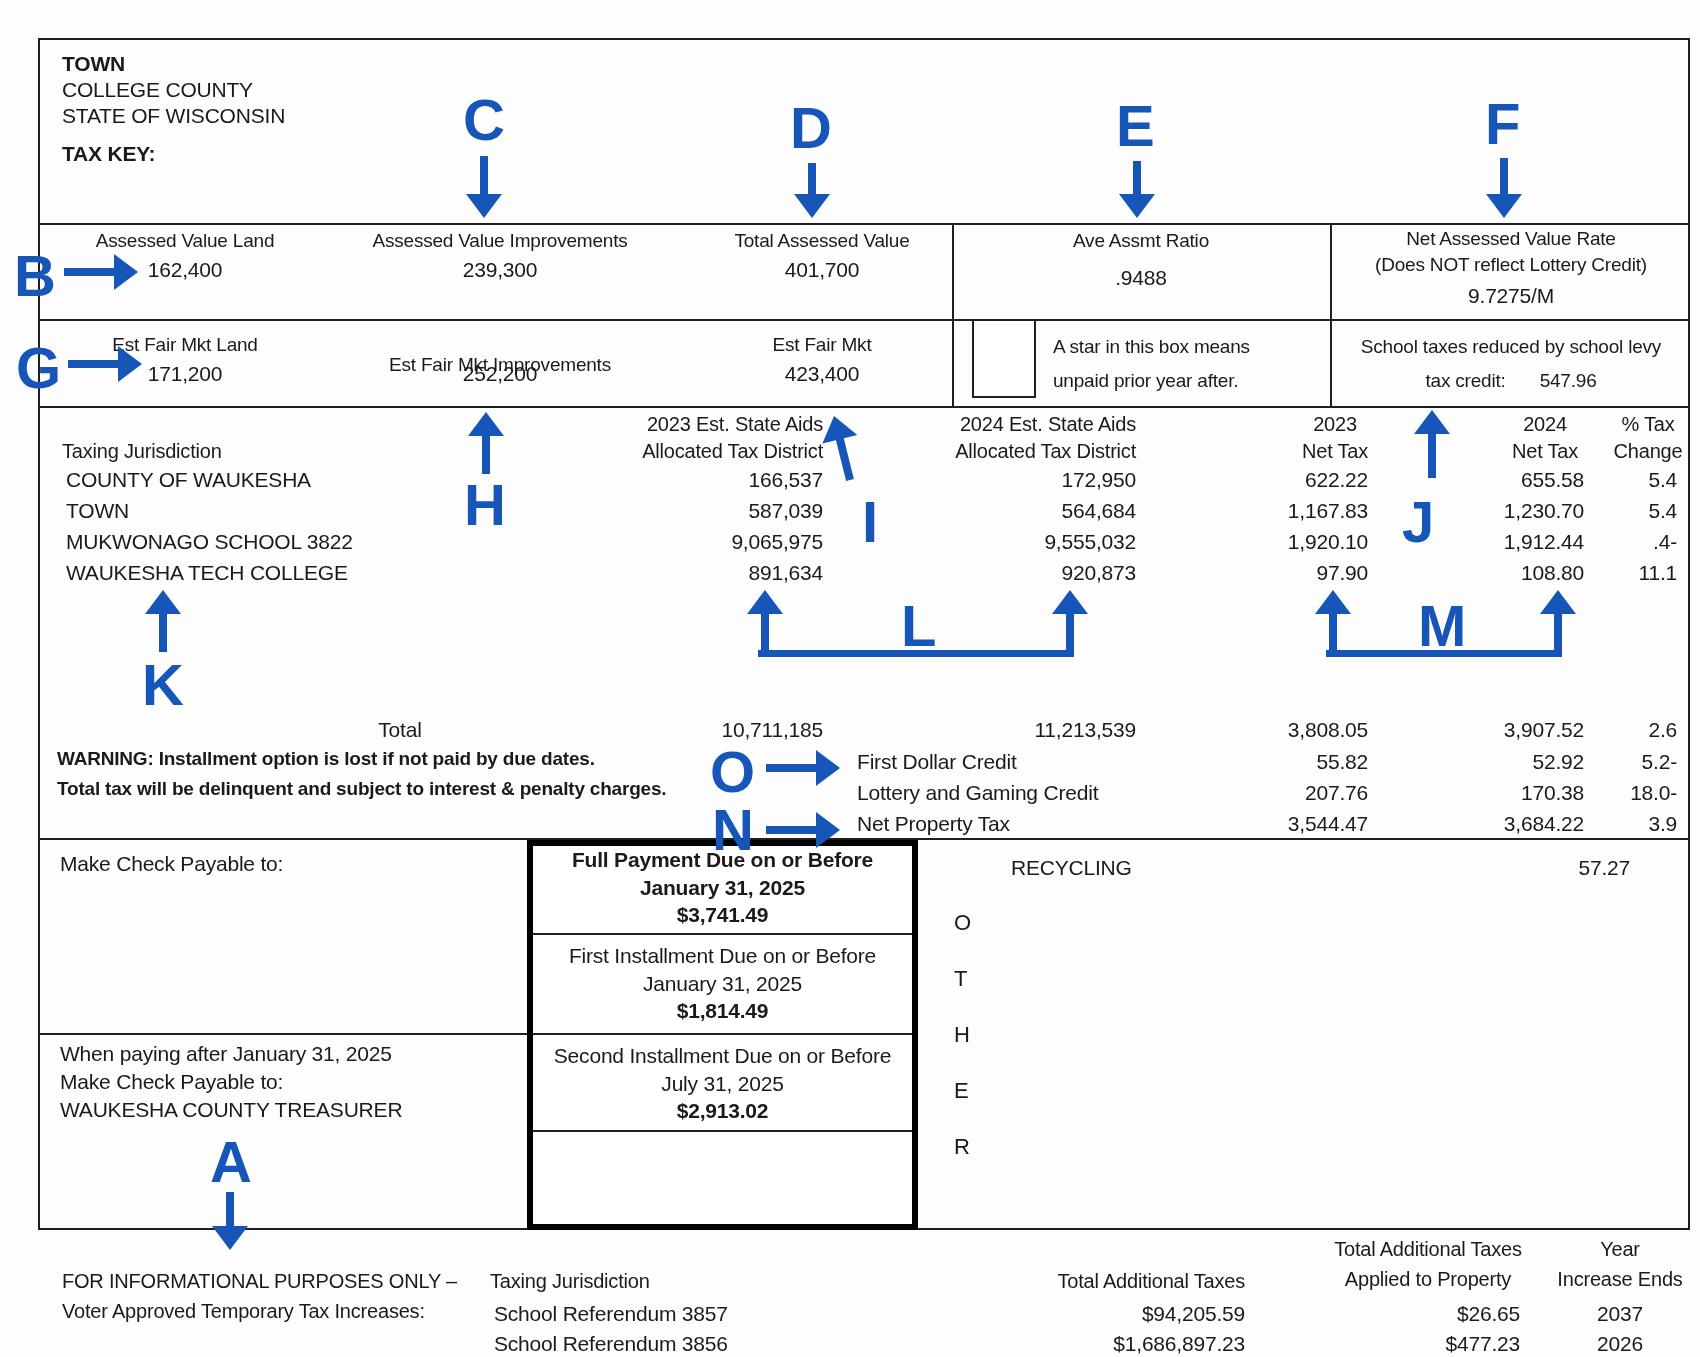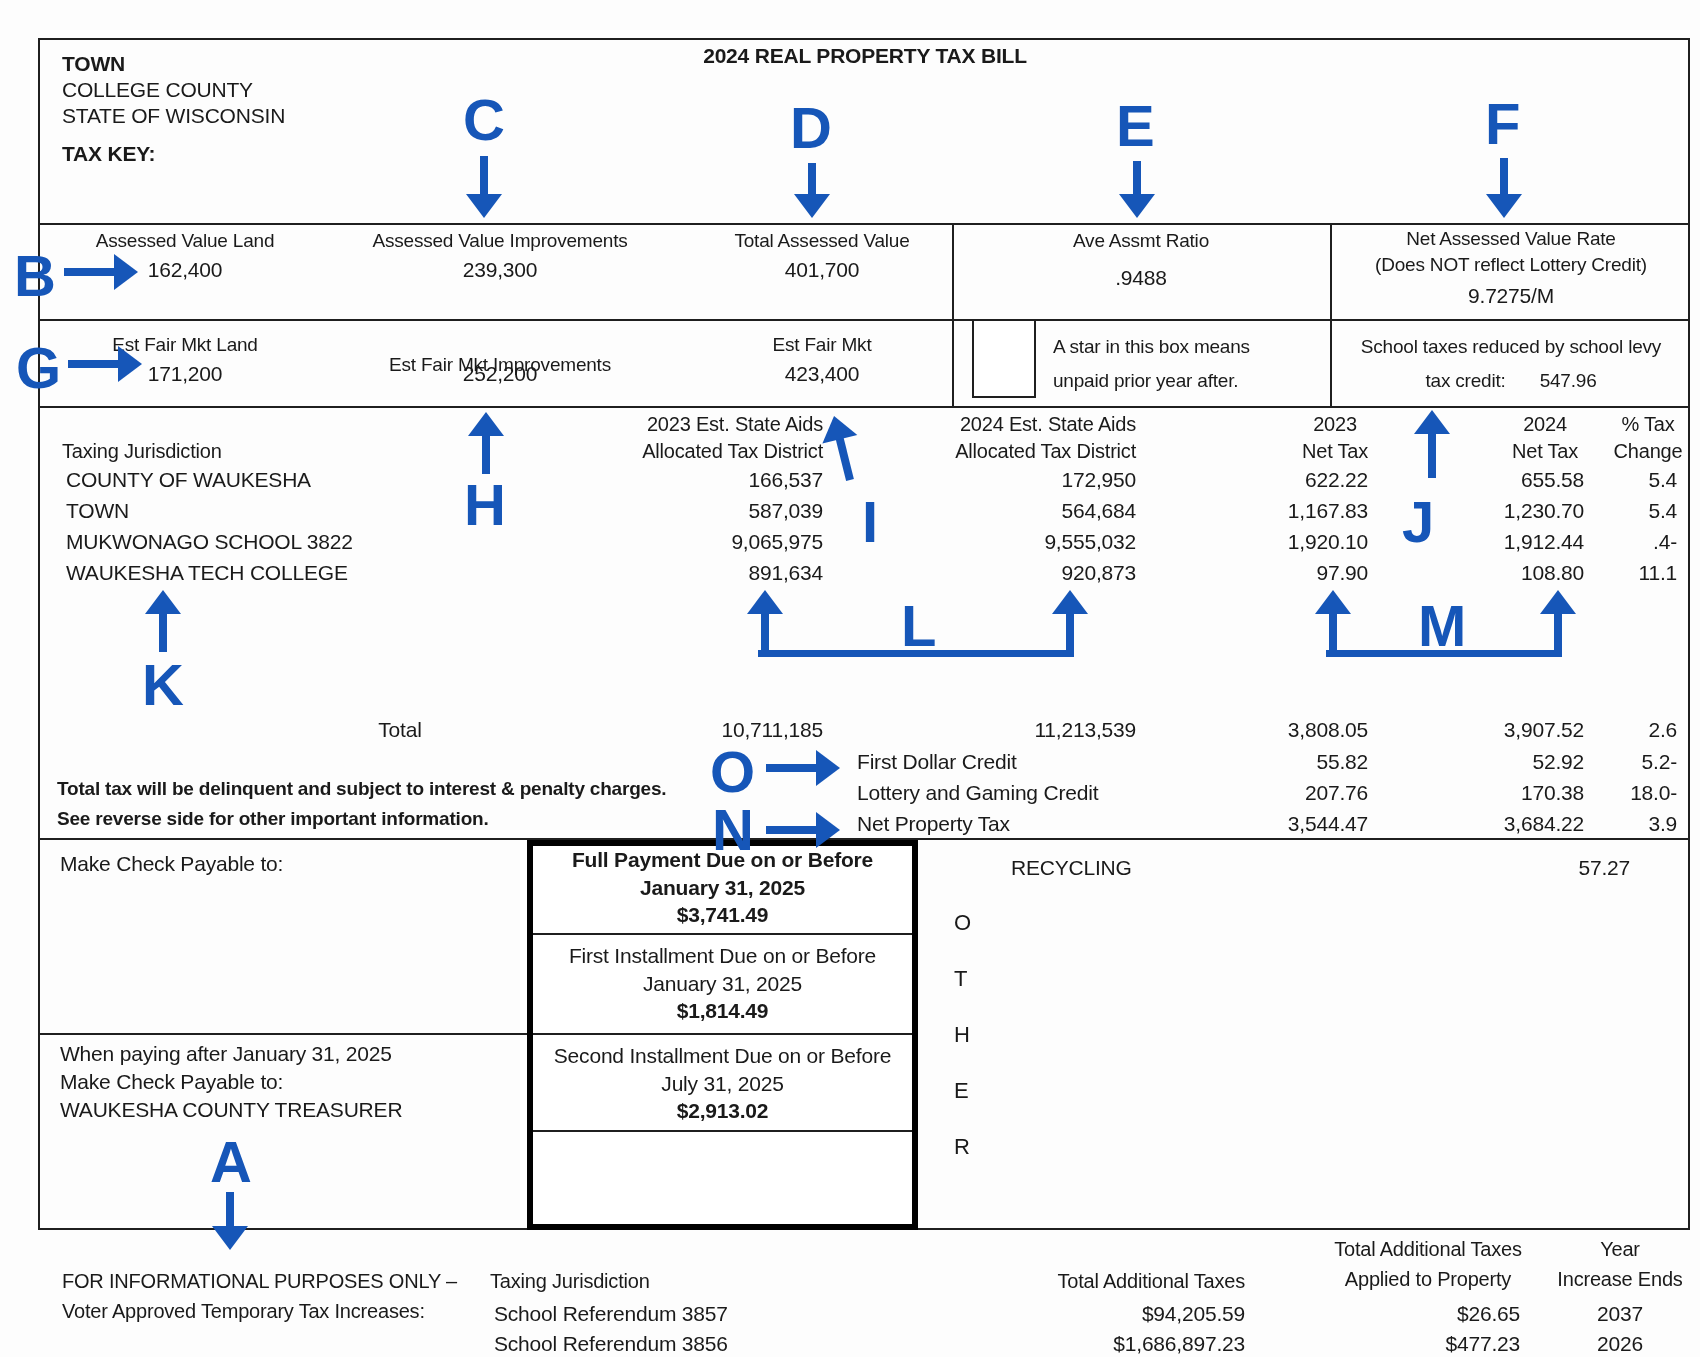--- a/index.html
+++ b/index.html
@@ -45,21 +45,20 @@
   <div class="abs doc-border"></div>
   <div class="abs hline" style="left:38px;top:223px;width:1652px"></div>
   <div class="abs hline" style="left:38px;top:319px;width:1652px"></div>
   <div class="abs hline" style="left:38px;top:406px;width:1652px"></div>
   <div class="abs hline" style="left:38px;top:838px;width:1652px"></div>
   <div class="abs hline" style="left:38px;top:1033px;width:489px"></div>
   <div class="abs vline" style="left:952px;top:223px;height:183px"></div>
   <div class="abs vline" style="left:1330px;top:223px;height:183px"></div>
   <div class="abs star-box"></div>
 
-  <div class="abs t lg b c" style="left:565px;top:44px;width:600px">2024 REAL PROPERTY TAX BILL</div>
   <div class="abs t lg b" style="left:62px;top:52px">TOWN</div>
   <div class="abs t lg" style="left:62px;top:78px">COLLEGE COUNTY</div>
   <div class="abs t lg" style="left:62px;top:104px">STATE OF WISCONSIN</div>
   <div class="abs t lg b" style="left:62px;top:142px">TAX KEY:</div>
 
   <div class="abs t sm c" style="left:60px;top:230px;width:250px">Assessed Value Land</div>
   <div class="abs t lg c" style="left:60px;top:258px;width:250px">162,400</div>
   <div class="abs t sm c" style="left:350px;top:230px;width:300px">Assessed Value Improvements</div>
   <div class="abs t lg c" style="left:350px;top:258px;width:300px">239,300</div>
   <div class="abs t sm c" style="left:682px;top:230px;width:280px">Total Assessed Value</div>
@@ -139,22 +138,22 @@
   <div class="abs t lg" style="left:857px;top:781px">Lottery and Gaming Credit</div>
   <div class="abs t lg r" style="left:1168px;top:781px;width:200px">207.76</div>
   <div class="abs t lg r" style="left:1384px;top:781px;width:200px">170.38</div>
   <div class="abs t lg r" style="left:1527px;top:781px;width:150px">18.0-</div>
 
   <div class="abs t lg" style="left:857px;top:812px">Net Property Tax</div>
   <div class="abs t lg r" style="left:1168px;top:812px;width:200px">3,544.47</div>
   <div class="abs t lg r" style="left:1384px;top:812px;width:200px">3,684.22</div>
   <div class="abs t lg r" style="left:1527px;top:812px;width:150px">3.9</div>
 
+  <div class="abs t b" style="left:57px;top:748px;font-size:19px">WARNING: Installment option is lost if not paid by due dates.</div>
   <div class="abs t b" style="left:57px;top:778px;font-size:19px">Total tax will be delinquent and subject to interest &amp; penalty charges.</div>
-  <div class="abs t b" style="left:57px;top:808px;font-size:19px">See reverse side for other important information.</div>
 
   <div class="abs t lg" style="left:60px;top:852px">Make Check Payable to:</div>
   <div class="abs t lg" style="left:60px;top:1042px">When paying after January 31, 2025</div>
   <div class="abs t lg" style="left:60px;top:1070px">Make Check Payable to:</div>
   <div class="abs t lg" style="left:60px;top:1098px">WAUKESHA COUNTY TREASURER</div>
 
   <div class="abs heavy-box"></div>
   <div class="abs hline" style="left:533px;top:933px;width:379px"></div>
   <div class="abs hline" style="left:533px;top:1033px;width:379px"></div>
   <div class="abs hline" style="left:533px;top:1130px;width:379px"></div>

